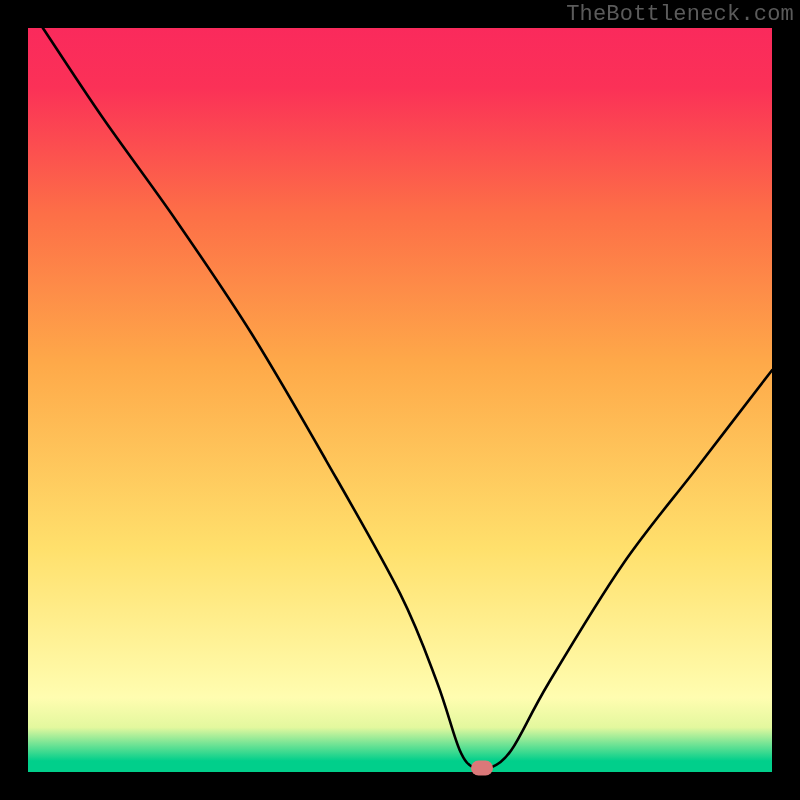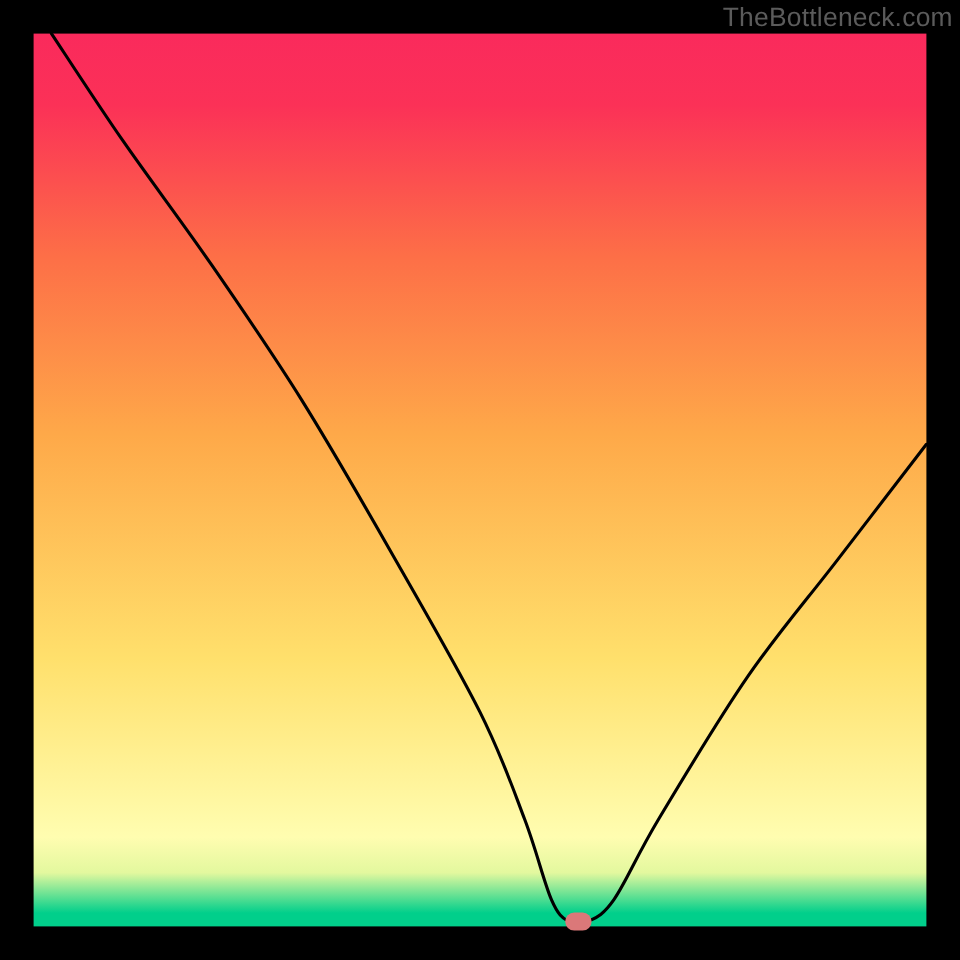--- a/index.html
+++ b/index.html
@@ -19,20 +19,21 @@
   .watermark {
     position: absolute;
     top: 2px;
     right: 6px;
     color: #5b5b5b;
     font-size: 22px;
     font-weight: 400;
     letter-spacing: 0.2px;
     z-index: 10;
     pointer-events: none;
+    font-family: Liberation Mono, monospace;
   }
   .plot-area {
     position: absolute;
     left: 28px;
     top: 28px;
     width: 744px;
     height: 744px;
     background: linear-gradient(
       to top,
       #01cf8b 0%,

